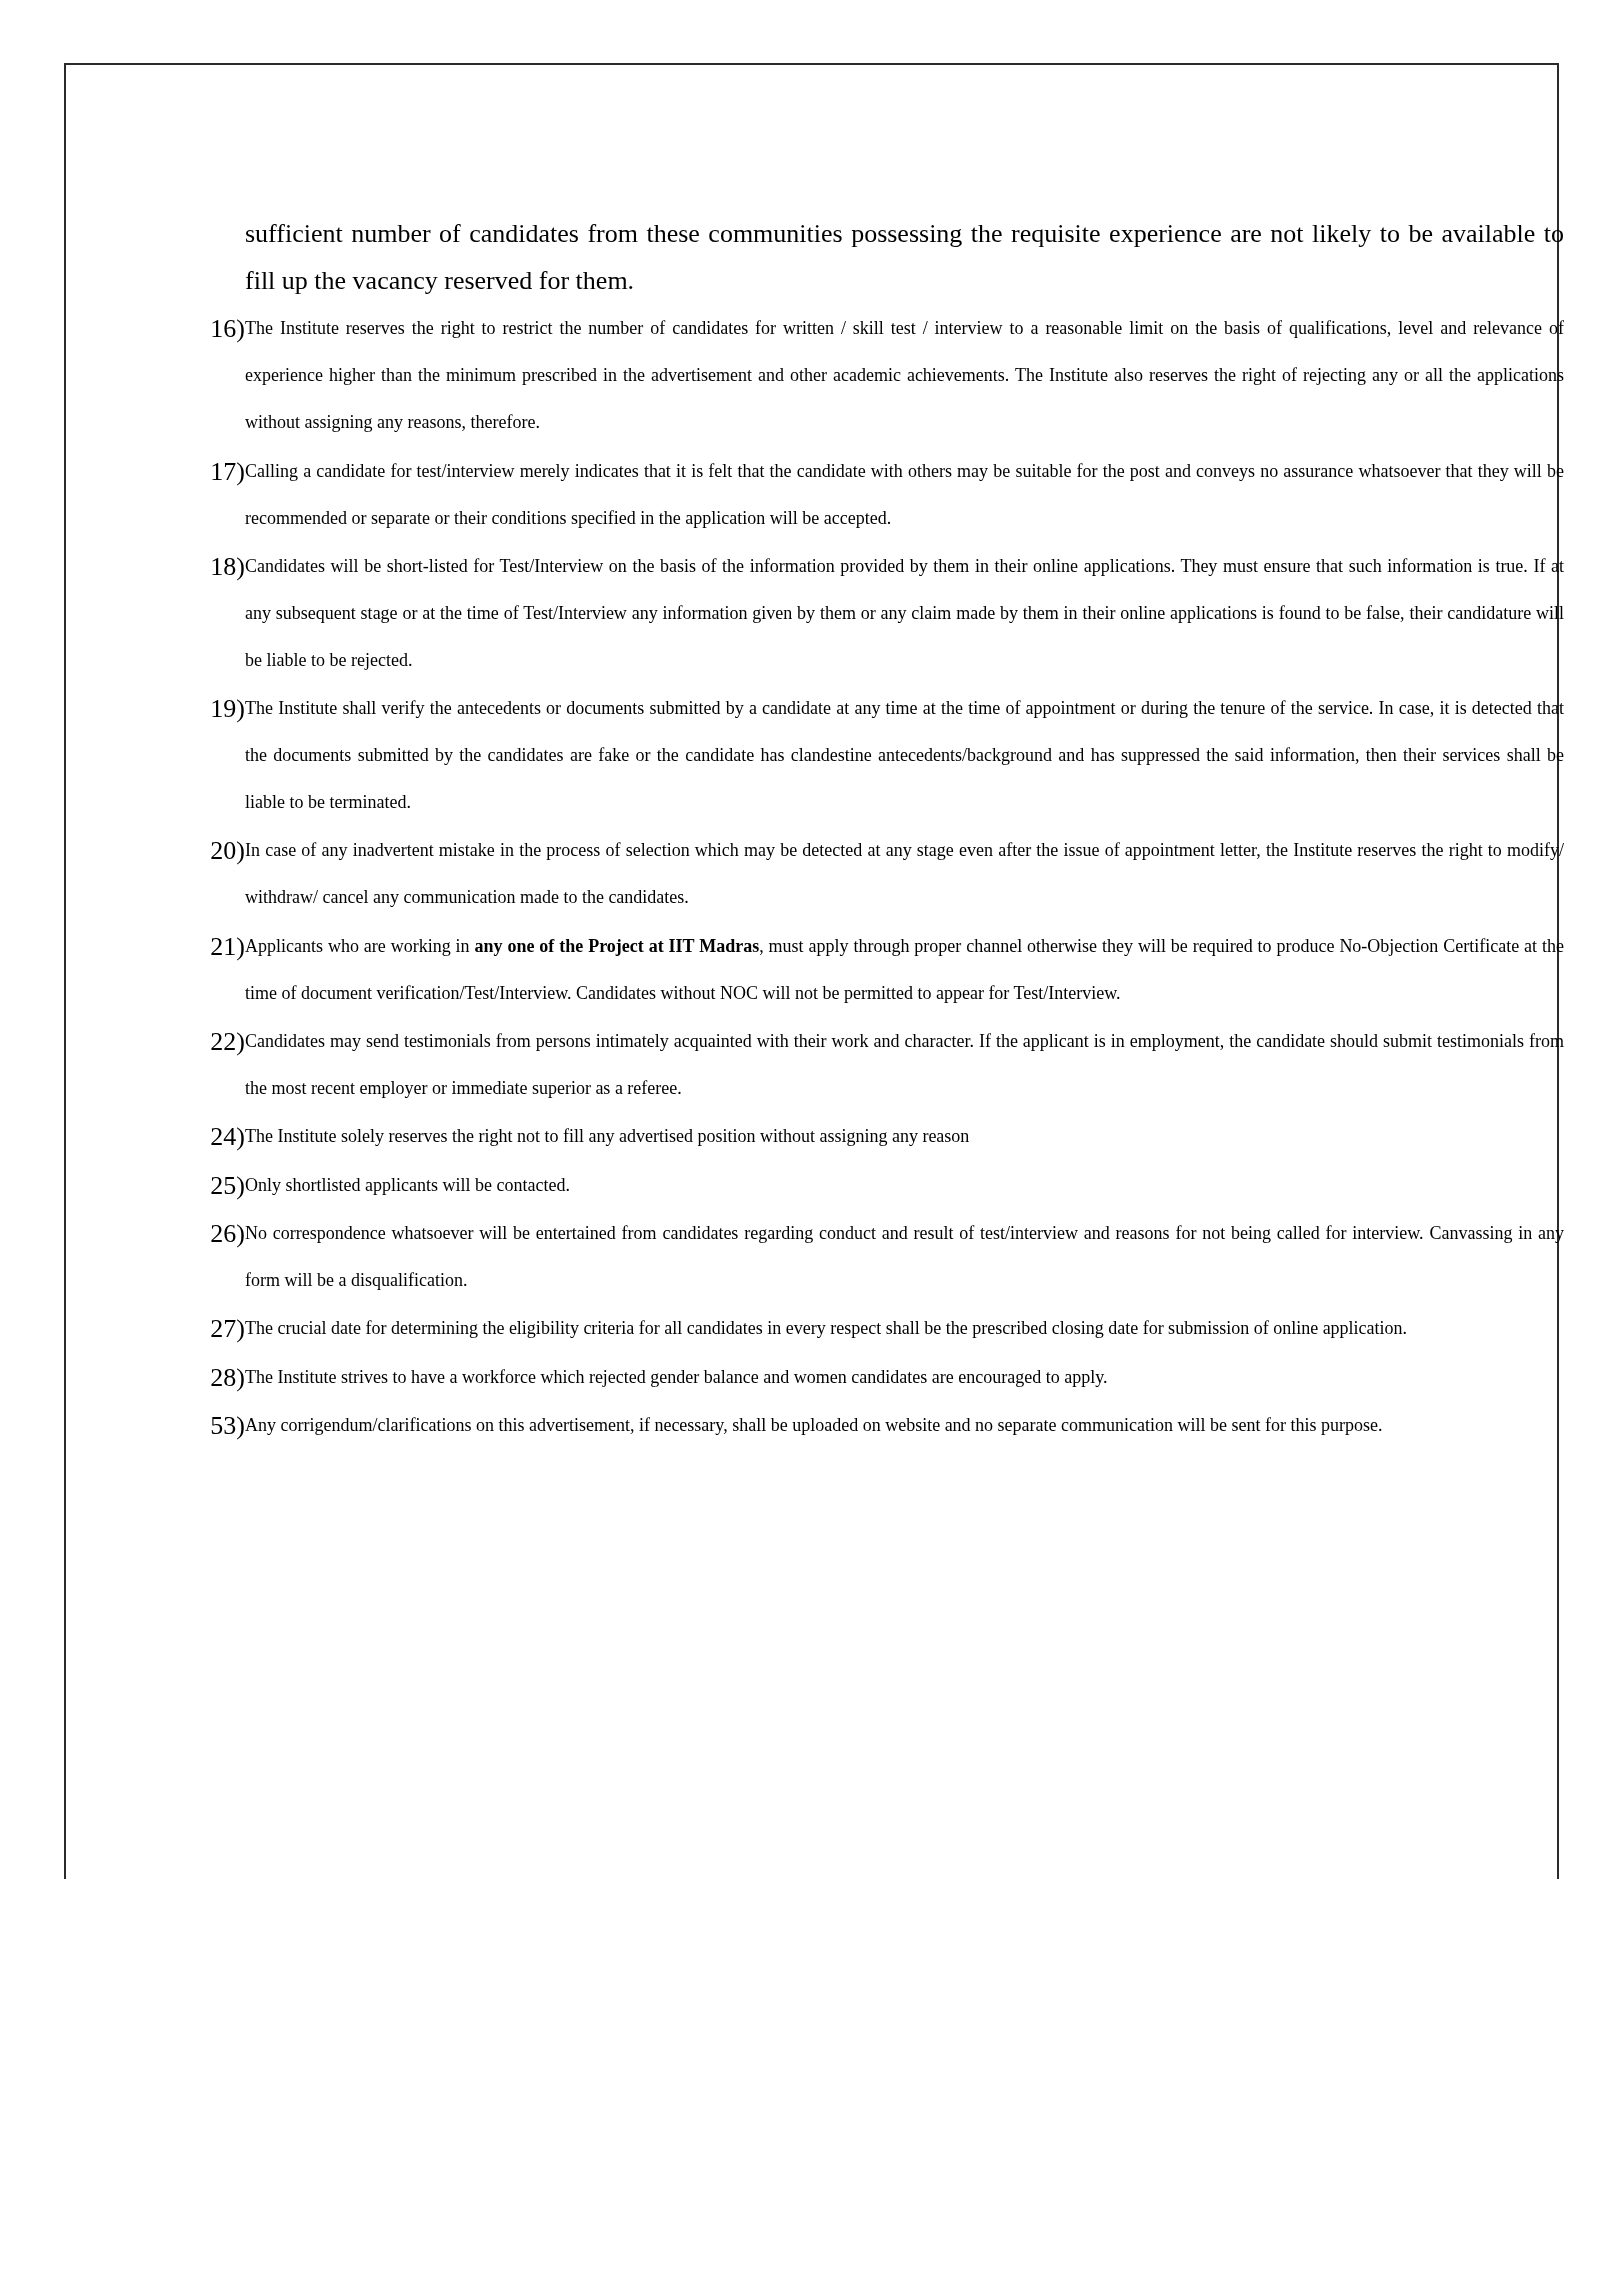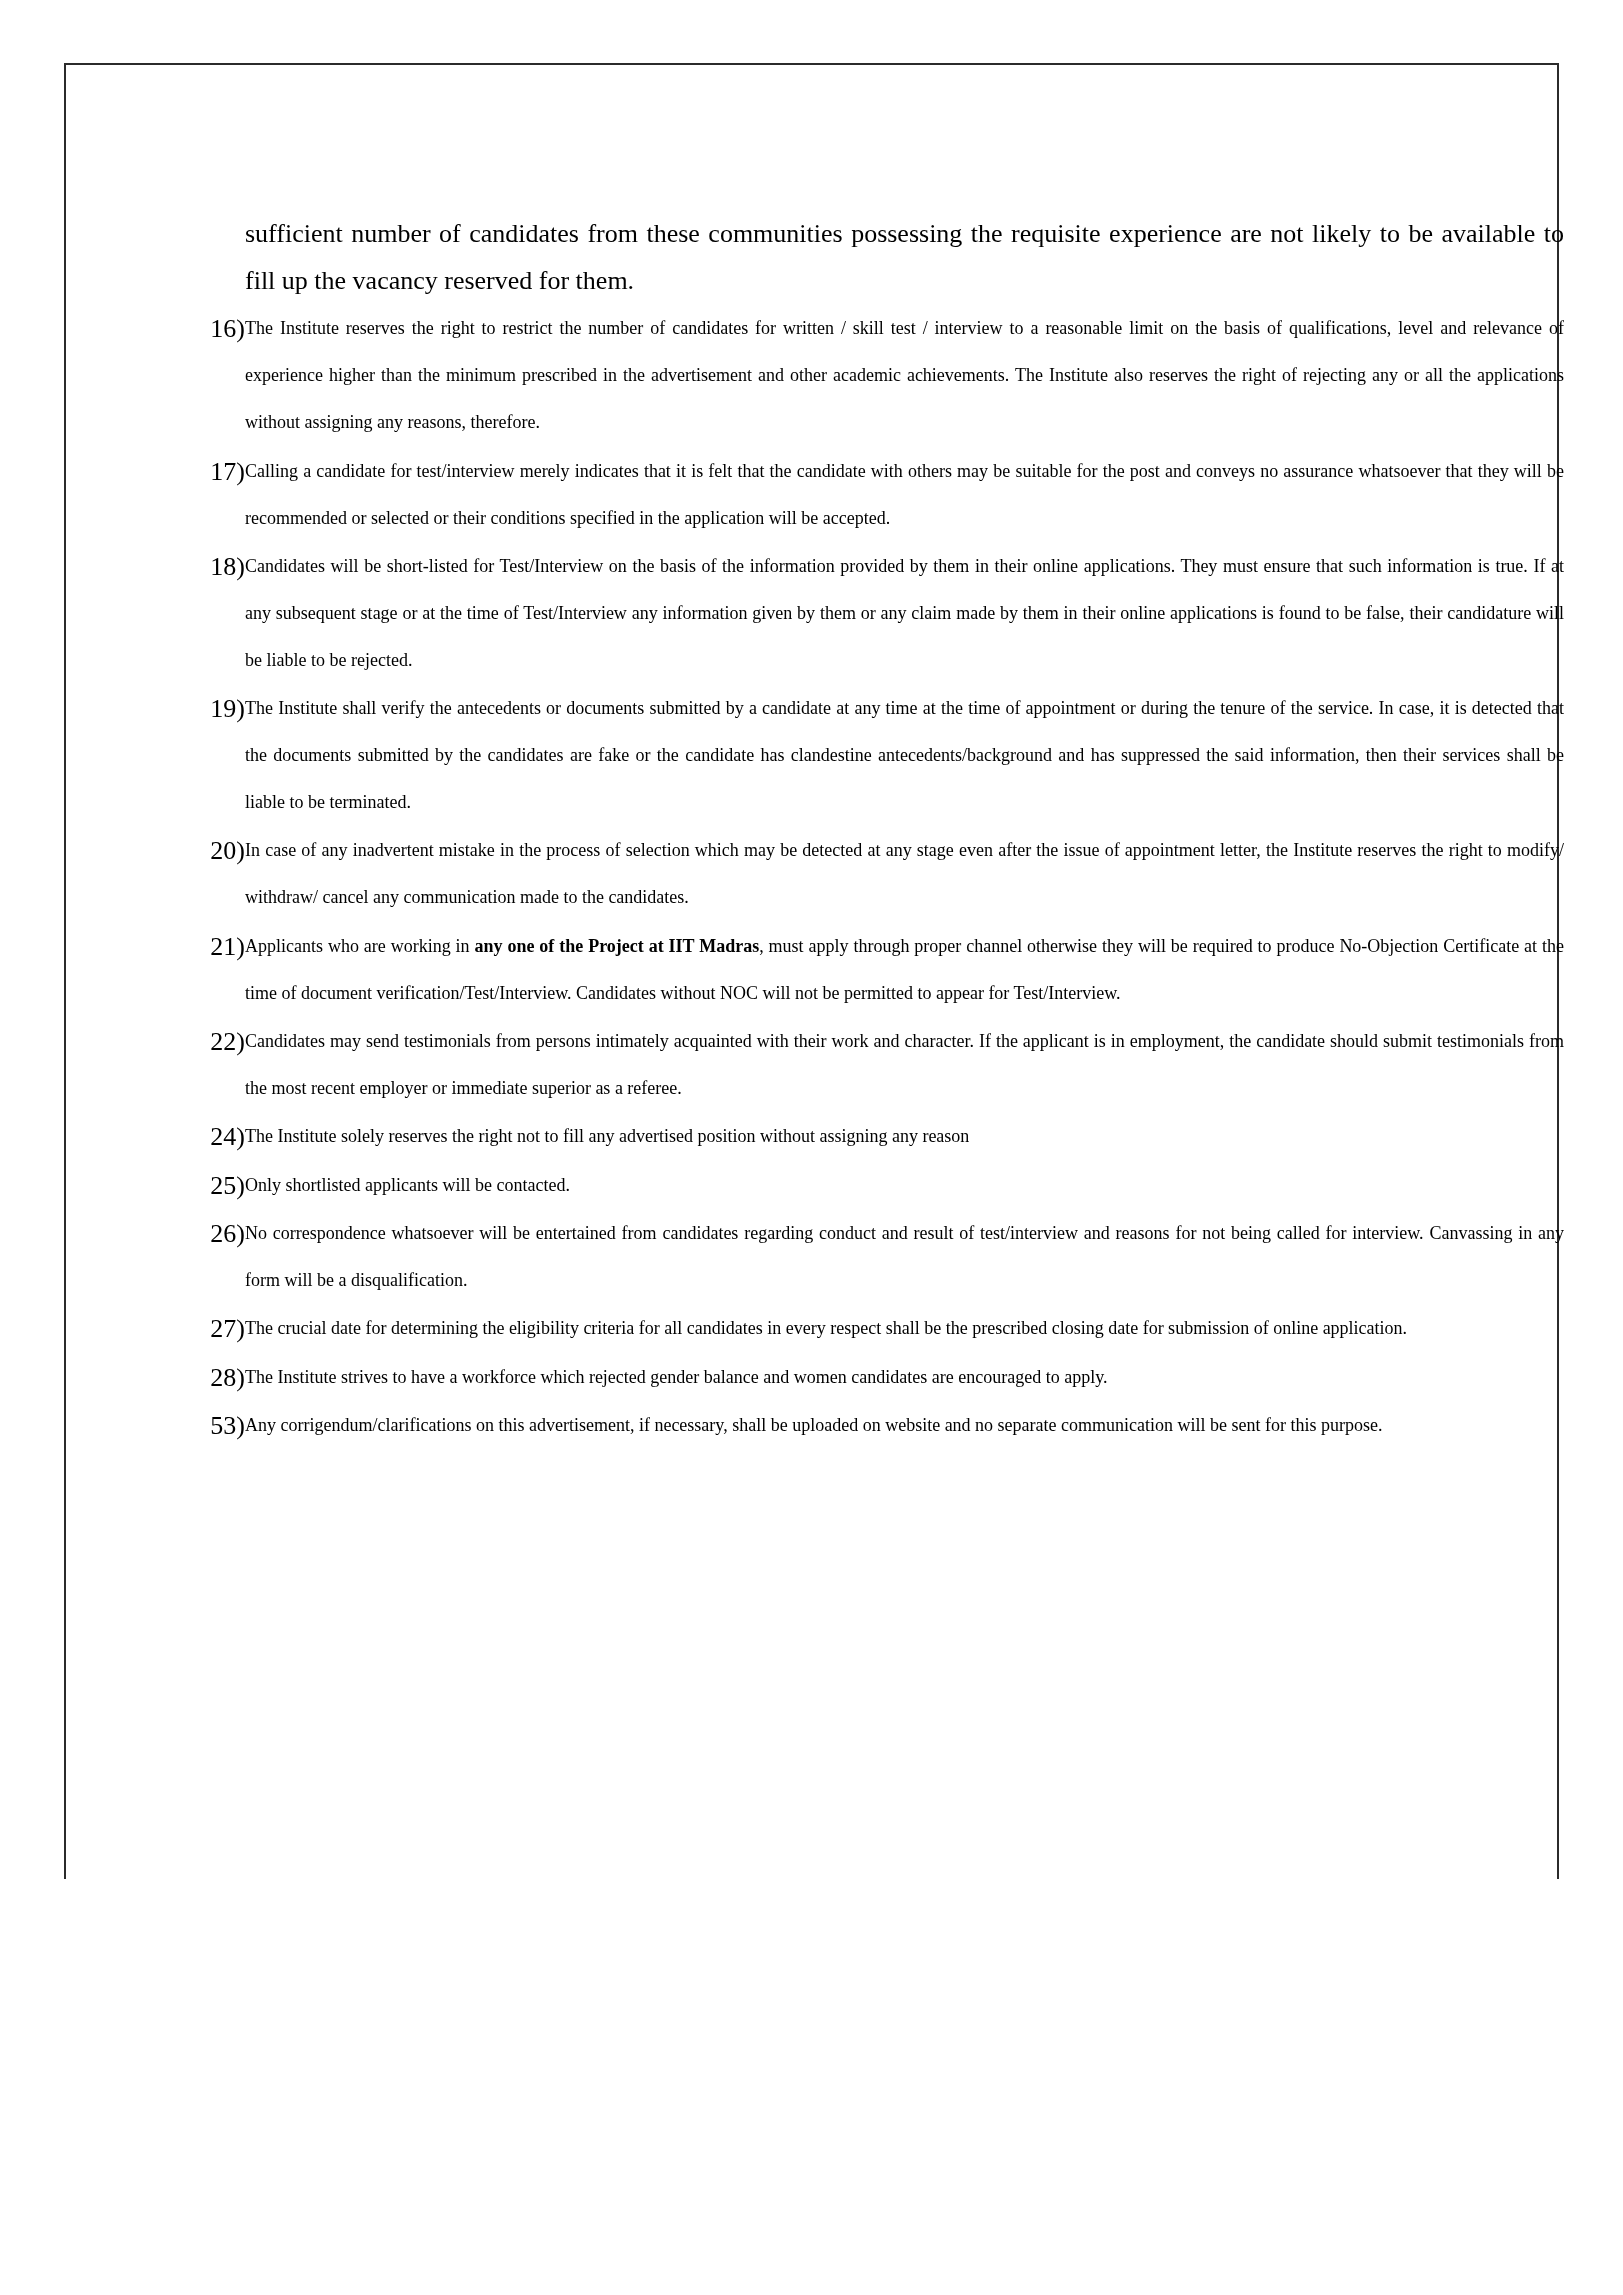--- a/index.html
+++ b/index.html
@@ -111,21 +111,21 @@
 
       <ol class="terms-list">
 
         <li class="term-item">
           <span class="term-number">16)</span>
           <span class="term-text">The Institute reserves the right to restrict the number of candidates for written / skill test / interview to a reasonable limit on the basis of qualifications, level and relevance of experience higher than the minimum prescribed in the advertisement and other academic achievements. The Institute also reserves the right of rejecting any or all the applications without assigning any reasons, therefore.</span>
         </li>
 
         <li class="term-item">
           <span class="term-number">17)</span>
-          <span class="term-text">Calling a candidate for test/interview merely indicates that it is felt that the candidate with others may be suitable for the post and conveys no assurance whatsoever that they will be recommended or selected or their conditions specified in the application will be accepted.</span>
+          <span class="term-text">Calling a candidate for test/interview merely indicates that it is felt that the candidate with others may be suitable for the post and conveys no assurance whatsoever that they will be recommended or separate or their conditions specified in the application will be accepted.</span>
         </li>
 
         <li class="term-item">
           <span class="term-number">18)</span>
           <span class="term-text">Candidates will be short-listed for Test/Interview on the basis of the information provided by them in their online applications. They must ensure that such information is true. If at any subsequent stage or at the time of Test/Interview any information given by them or any claim made by them in their online applications is found to be false, their candidature will be liable to be rejected.</span>
         </li>
 
         <li class="term-item">
           <span class="term-number">19)</span>
           <span class="term-text">The Institute shall verify the antecedents or documents submitted by a candidate at any time at the time of appointment or during the tenure of the service. In case, it is detected that the documents submitted by the candidates are fake or the candidate has clandestine antecedents/background and has suppressed the said information, then their services shall be liable to be terminated.</span>

